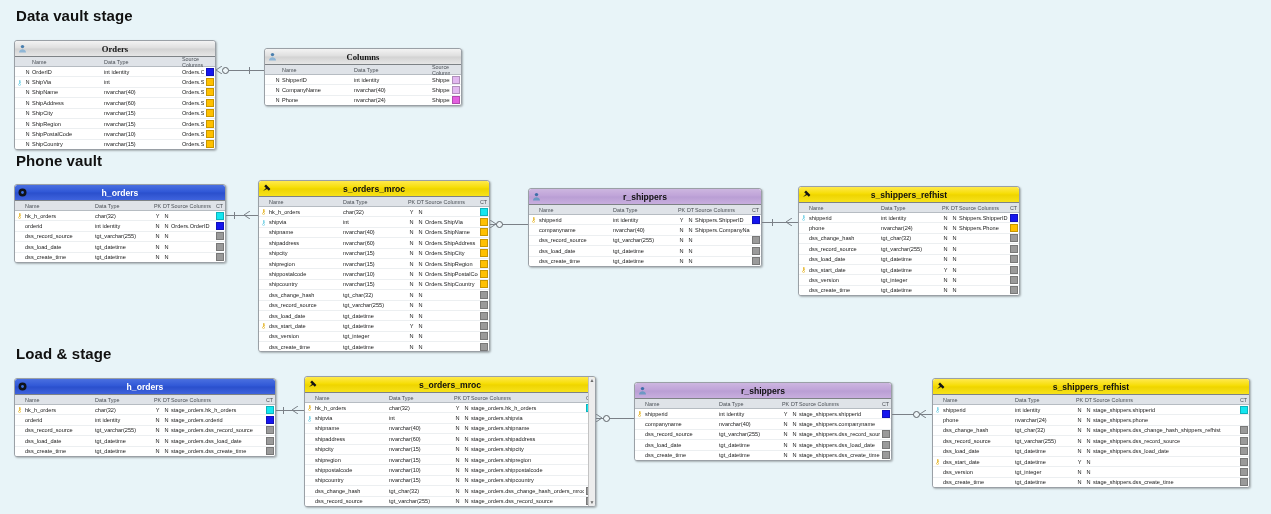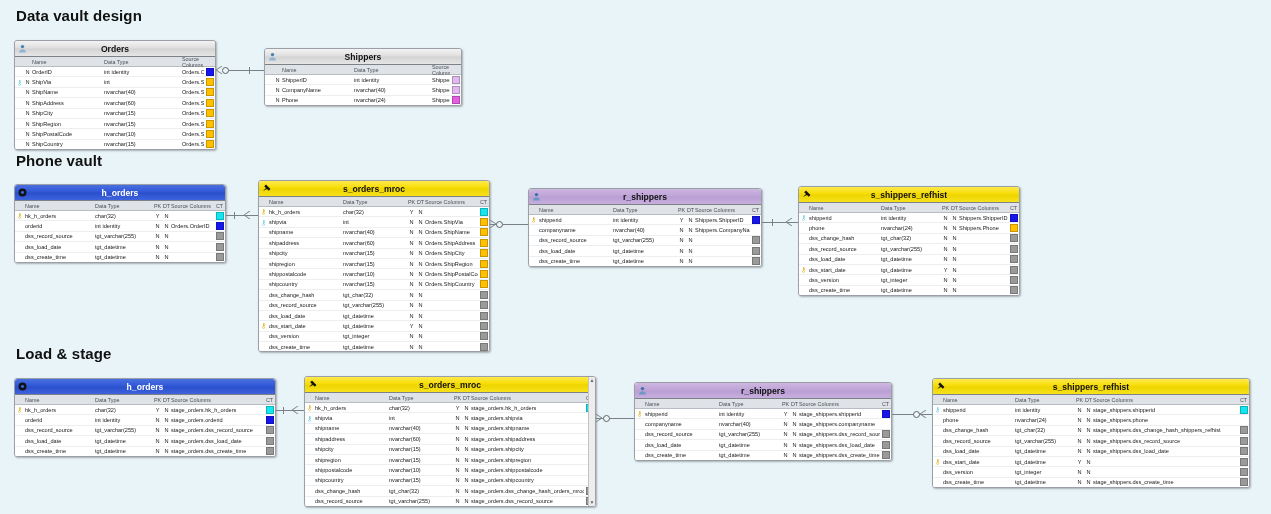--- a/index.html
+++ b/index.html
@@ -52,21 +52,21 @@
     white-space:nowrap;
   }
   
   .hd-hub{background:linear-gradient(180deg,#4a6fe0 0%,#2f57d6 48%,#2a4fcc 52%,#3f63dd 100%);}
   .hd-hub .tt{color:#fff;}
   .hd-sat{background:linear-gradient(180deg,#ffe94d 0%,#f5dc00 48%,#eed400 52%,#f7e21a 100%);}
   .hd-sat .tt{color:#111;}
   .hd-link{background:linear-gradient(180deg,#cdb6e0 0%,#bfa3d8 48%,#b99ed4 52%,#c8aede 100%);}
   .hd-link .tt{color:#111;}
   .hd-src{background:linear-gradient(180deg,#f3f3f3 0%,#dedede 48%,#d2d2d2 52%,#e6e6e6 100%);}
-  .hd-src .tt{color:#111;}
+  .hd-src .tt{color:#111;font-family:Liberation Serif, serif;}
 
   
   .colhd{
     display:flex;align-items:center;
     height:9px;
     background:#dfe3e8;
     border-bottom:1px solid #b6bcc2;
     font-size:5.4px;color:#4a4f55;
   }
   .rows{background:#fff;}
@@ -123,21 +123,21 @@
     font-size:5px;color:#6a6a6a;line-height:5px;
   }
   .scroll .ar.up{top:1px;}
   .scroll .ar.dn{bottom:1px;}
 </style>
 </head>
 <body>
 
 <div class="canvas">
 
-  <div class="section-title" style="left:16px;top:7px;">Data vault design</div>
+  <div class="section-title" style="left:16px;top:7px;">Data vault stage</div>
   <div class="section-title" style="left:16px;top:152px;">Phone vault</div>
   <div class="section-title" style="left:16px;top:345px;">Load &amp; stage</div>
 
   <div class="ent" id="e-orders_src" style="left:14px;top:40px;width:202px;">
       <div class="ent-hd hd-src">
         <span class="ic">
           <svg width="9" height="9" viewBox="0 0 9 9">
             <circle cx="4.5" cy="2.6" r="1.7" fill="#4a7fae"></circle>
             <path d="M1 8.6 C1 6 3 5.2 4.5 5.2 C6 5.2 8 6 8 8.6 Z" fill="#8fb6d6"></path>
           </svg>
@@ -255,21 +255,21 @@
     </div>
 
   <div class="ent" id="e-shippers_src" style="left:264px;top:48px;width:198px;">
       <div class="ent-hd hd-src">
         <span class="ic">
           <svg width="9" height="9" viewBox="0 0 9 9">
             <circle cx="4.5" cy="2.6" r="1.7" fill="#4a7fae"></circle>
             <path d="M1 8.6 C1 6 3 5.2 4.5 5.2 C6 5.2 8 6 8 8.6 Z" fill="#8fb6d6"></path>
           </svg>
         </span>
-        <span class="tt">Shippers</span>
+        <span class="tt">Columns</span>
       </div>
       <div class="colhd">
         <span class="c-key"></span>
         <span class="c-n"></span>
         <span class="c-name" style="width:72px">Name</span>
         <span class="c-type" style="width:60px">Data Type</span>
         <span class="c-pk"></span>
         <span class="c-dt"></span>
         <span class="c-src">Source Columns</span>
         <span class="c-ct"></span>

